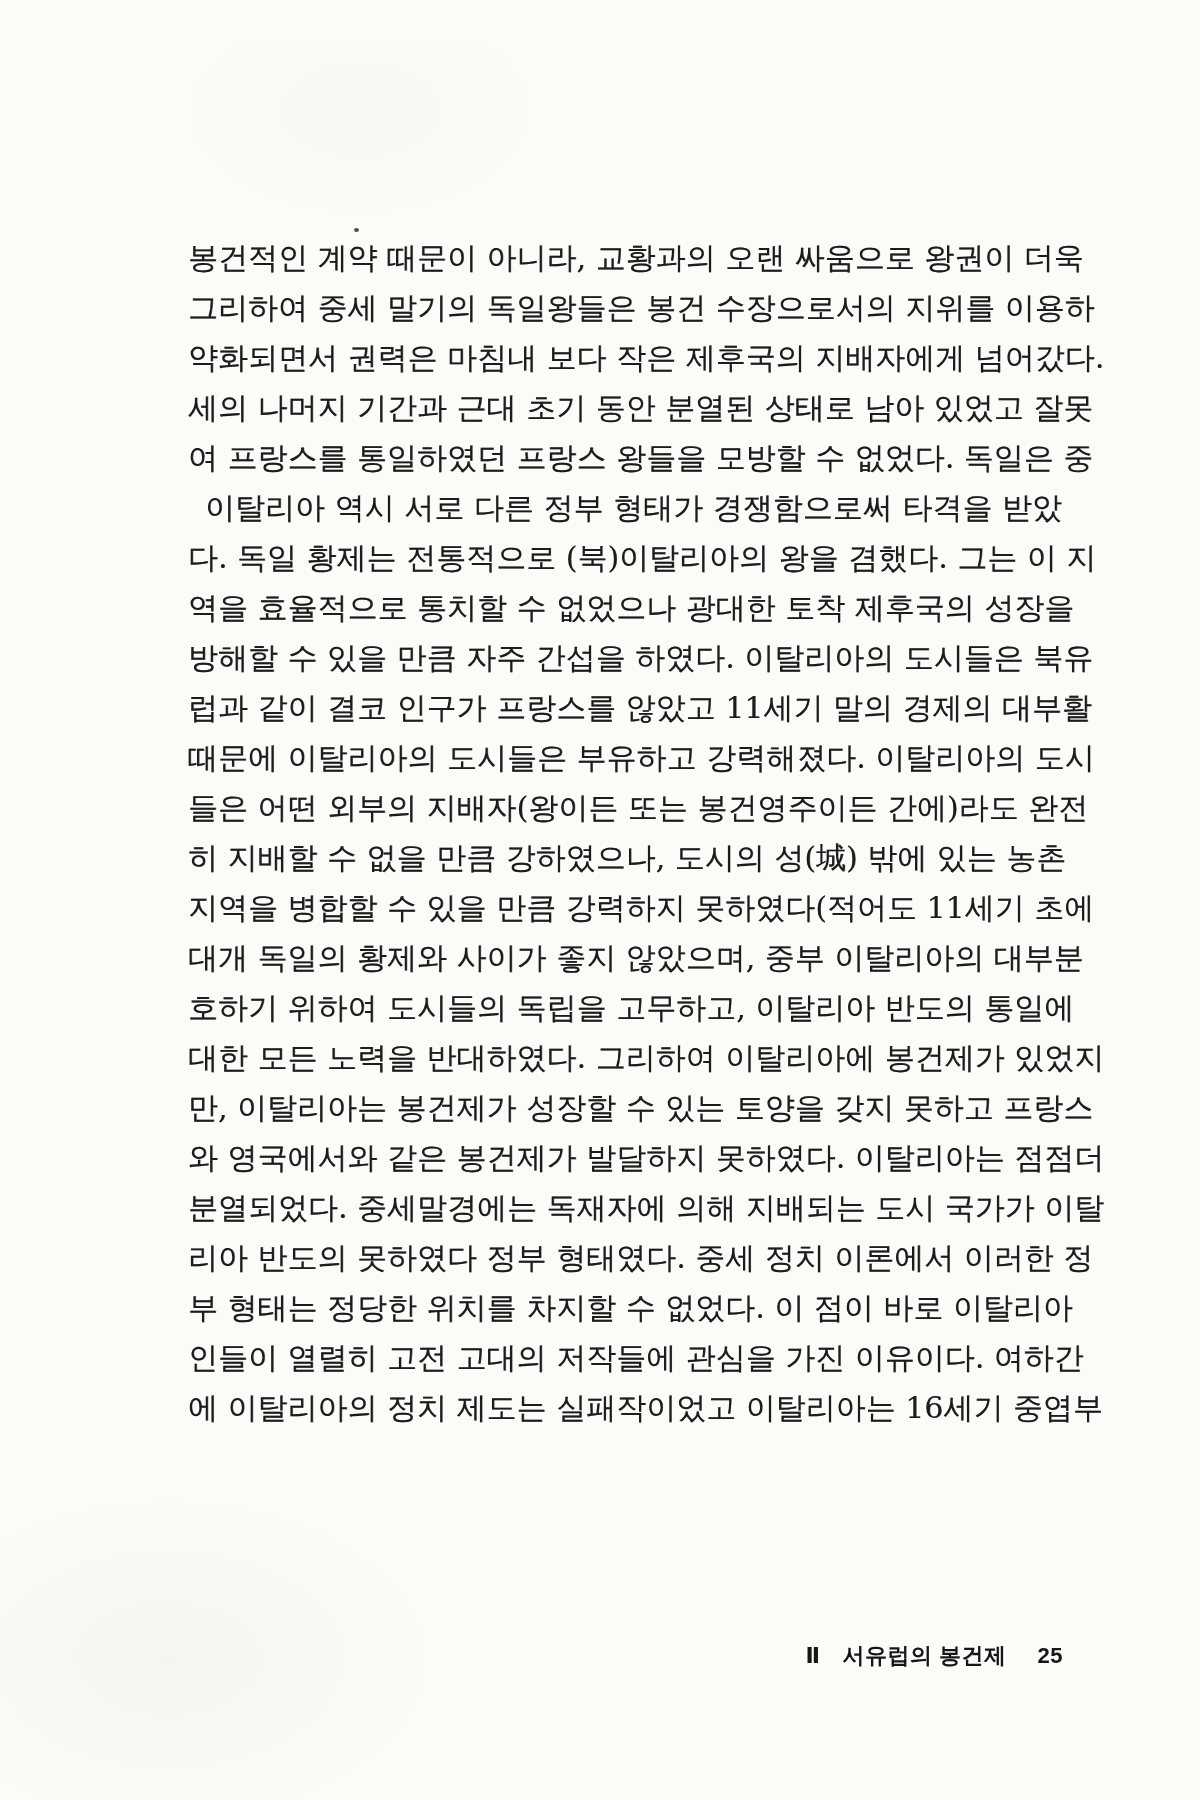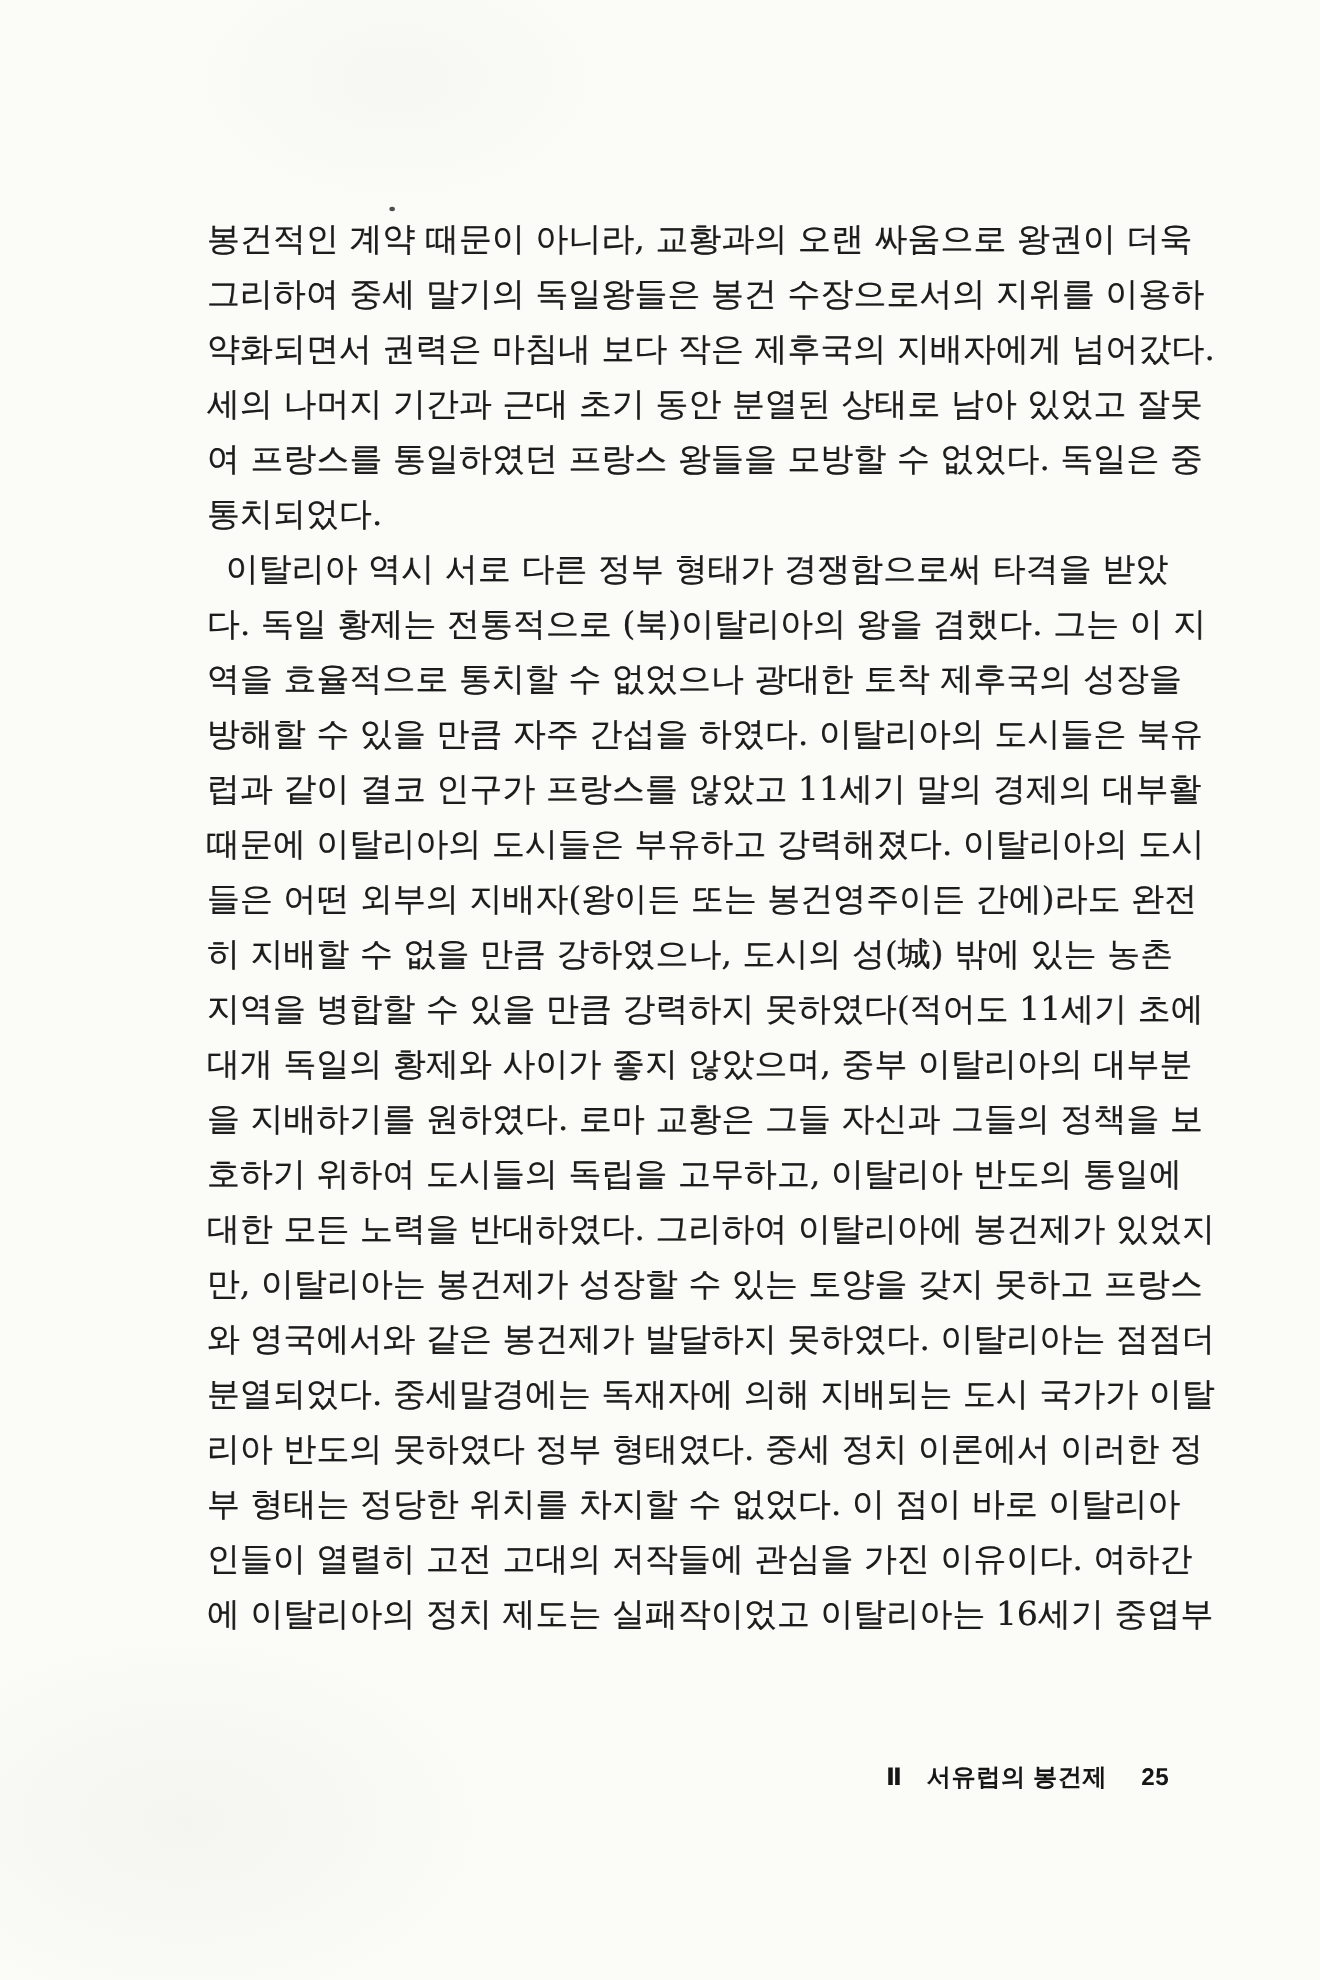--- a/index.html
+++ b/index.html
@@ -13,20 +13,21 @@
     position: relative;
     overflow: hidden;
   }
   .page {
     position: absolute;
     inset: 0;
     background:
       radial-gradient(ellipse 420px 260px at 14% 92%, rgba(120,120,118,0.05), rgba(120,120,118,0) 70%),
       radial-gradient(ellipse 300px 180px at 30% 4%, rgba(140,140,135,0.04), rgba(140,140,135,0) 70%),
       #fbfbf8;
+    margin-top: 40px;
   }
   .body-text {
     position: absolute;
     left: 188px;
     top: 193px;
     width: 874px;
     font-family: "DejaVu Serif", "Liberation Serif", serif;
     font-size: 30px;
     color: #1c1c1c;
     text-shadow: 0.4px 0 0 currgba; 
@@ -78,32 +79,30 @@
 <div class="page">
 
   <span class="artifact-dot"></span>
 
   <main class="body-text">
     <div class="line">봉건적인 계약 때문이 아니라, 교황과의 오랜 싸움으로 왕권이 더욱</div>
     <div class="line">그리하여 중세 말기의 독일왕들은 봉건 수장으로서의 지위를 이용하</div>
     <div class="line">약화되면서 권력은 마침내 보다 작은 제후국의 지배자에게 넘어갔다.</div>
     <div class="line">세의 나머지 기간과 근대 초기 동안 분열된 상태로 남아 있었고 잘못</div>
     <div class="line">여 프랑스를 통일하였던 프랑스 왕들을 모방할 수 없었다. 독일은 중</div>
-    <div class="line para-end">통치되었다.</div>
     <div class="line indent">이탈리아 역시 서로 다른 정부 형태가 경쟁함으로써 타격을 받았</div>
     <div class="line">다. 독일 황제는 전통적으로 (북)이탈리아의 왕을 겸했다. 그는 이 지</div>
     <div class="line">역을 효율적으로 통치할 수 없었으나 광대한 토착 제후국의 성장을</div>
     <div class="line">방해할 수 있을 만큼 자주 간섭을 하였다. 이탈리아의 도시들은 북유</div>
     <div class="line">럽과 같이 결코 인구가 프랑스를 않았고 11세기 말의 경제의 대부활</div>
     <div class="line">때문에 이탈리아의 도시들은 부유하고 강력해졌다. 이탈리아의 도시</div>
     <div class="line">들은 어떤 외부의 지배자(왕이든 또는 봉건영주이든 간에)라도 완전</div>
     <div class="line">히 지배할 수 없을 만큼 강하였으나, 도시의 성(城) 밖에 있는 농촌</div>
     <div class="line">지역을 병합할 수 있을 만큼 강력하지 못하였다(적어도 11세기 초에</div>
     <div class="line">대개 독일의 황제와 사이가 좋지 않았으며, 중부 이탈리아의 대부분</div>
-    <div class="line">을 지배하기를 원하였다. 로마 교황은 그들 자신과 그들의 정책을 보</div>
     <div class="line">호하기 위하여 도시들의 독립을 고무하고, 이탈리아 반도의 통일에</div>
     <div class="line">대한 모든 노력을 반대하였다. 그리하여 이탈리아에 봉건제가 있었지</div>
     <div class="line">만, 이탈리아는 봉건제가 성장할 수 있는 토양을 갖지 못하고 프랑스</div>
     <div class="line">와 영국에서와 같은 봉건제가 발달하지 못하였다. 이탈리아는 점점더</div>
     <div class="line">분열되었다. 중세말경에는 독재자에 의해 지배되는 도시 국가가 이탈</div>
     <div class="line">리아 반도의 못하였다 정부 형태였다. 중세 정치 이론에서 이러한 정</div>
     <div class="line">부 형태는 정당한 위치를 차지할 수 없었다. 이 점이 바로 이탈리아</div>
     <div class="line">인들이 열렬히 고전 고대의 저작들에 관심을 가진 이유이다. 여하간</div>
     <div class="line">에 이탈리아의 정치 제도는 실패작이었고 이탈리아는 16세기 중엽부</div>
   </main>

